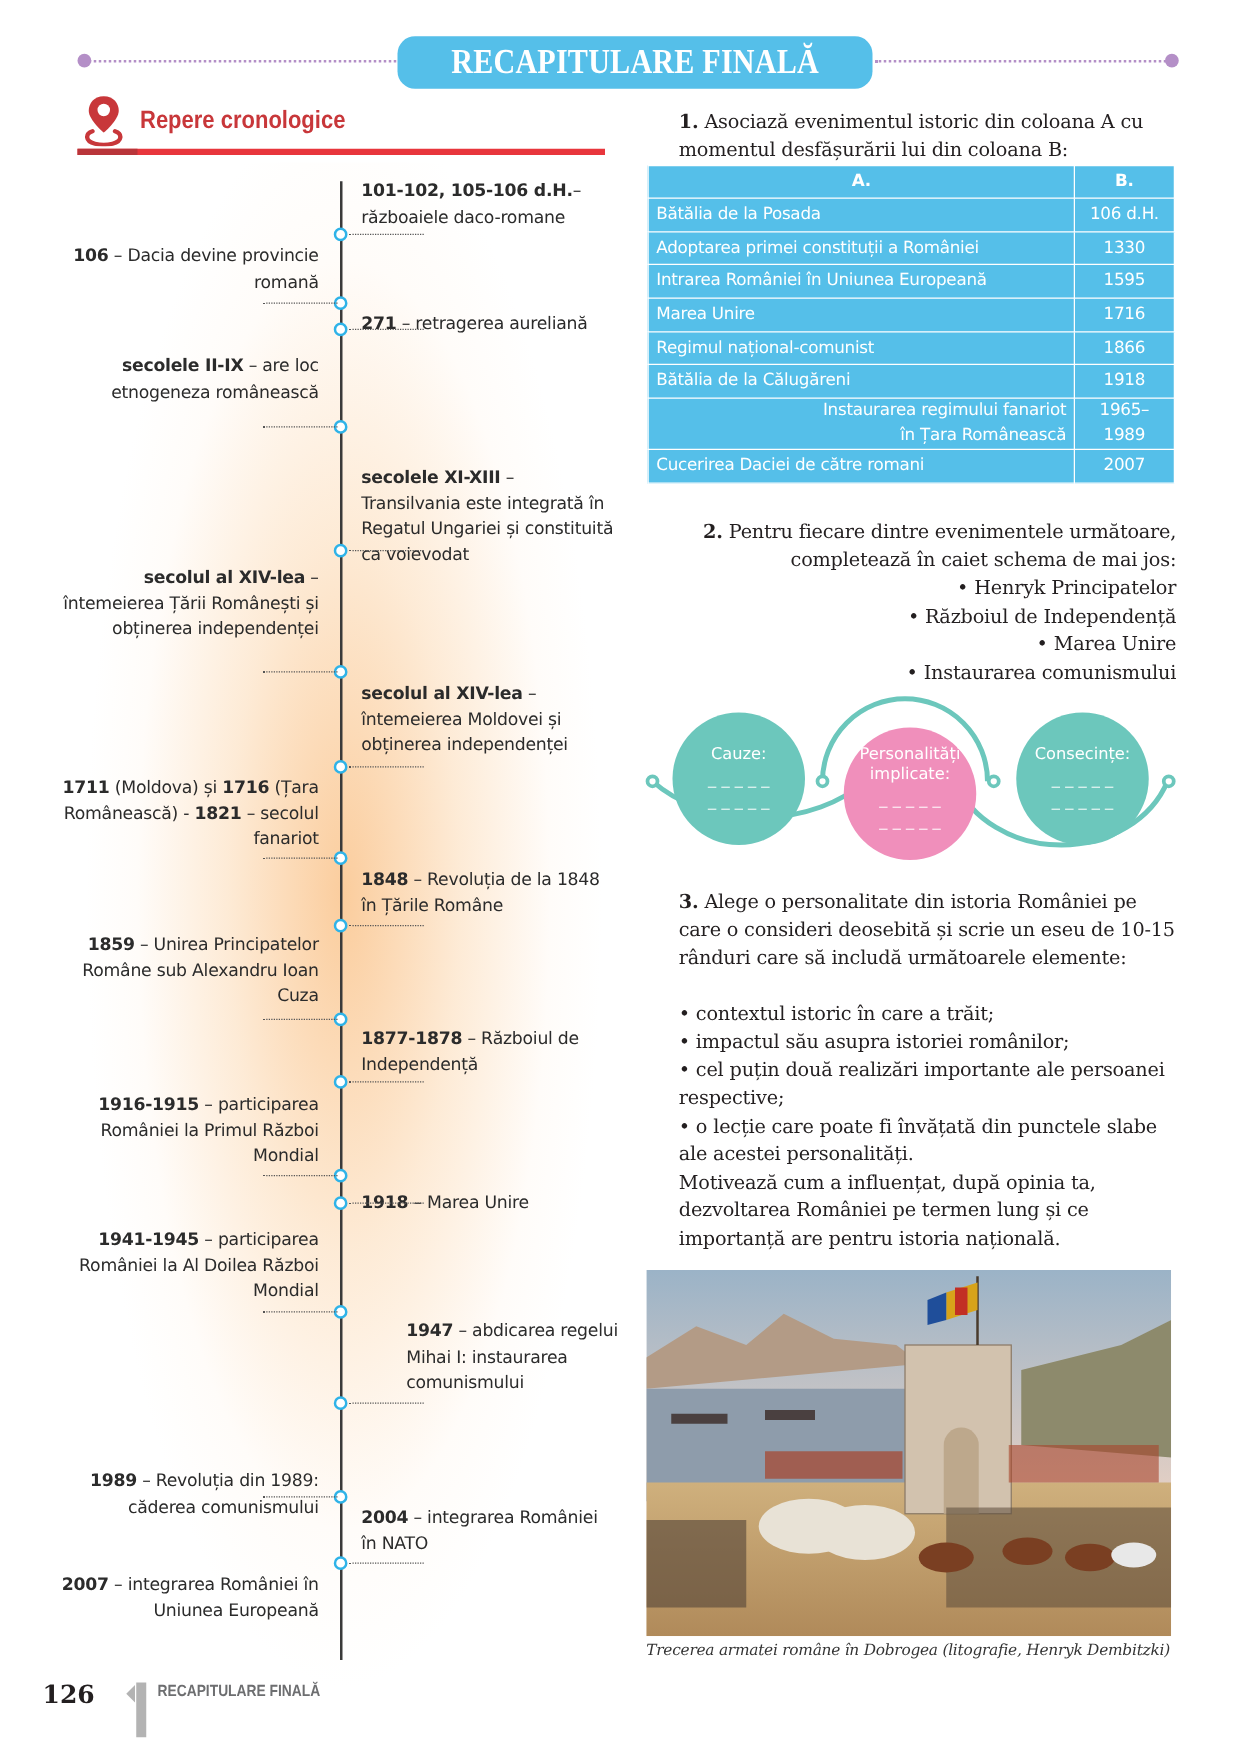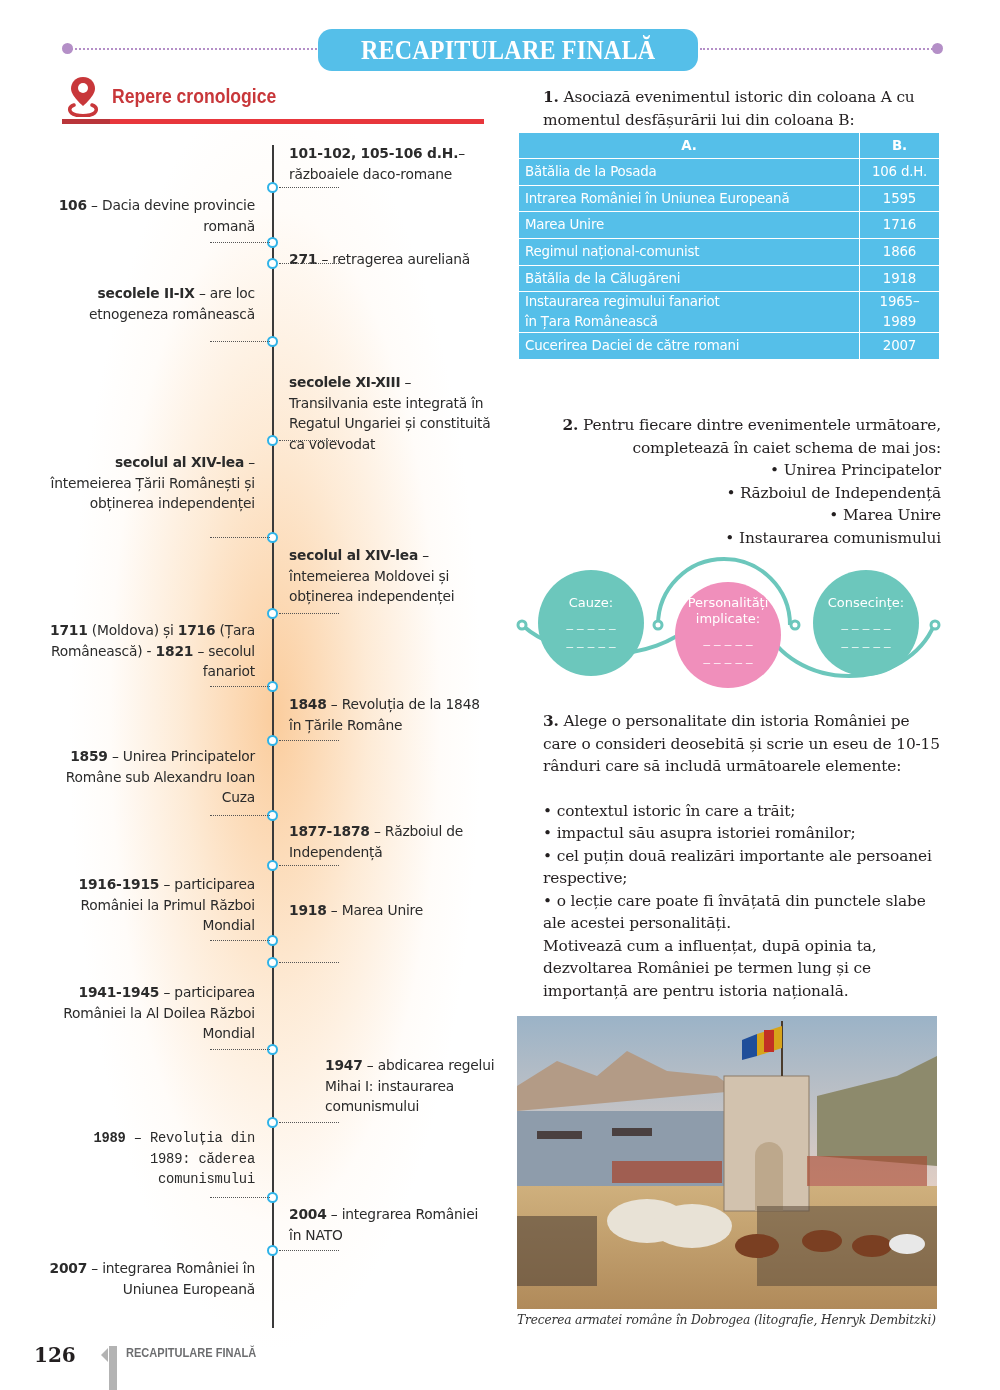--- a/index.html
+++ b/index.html
@@ -87,24 +87,24 @@
     <div class="tl-text right" style="top: 249px;"><b>271</b><span> – </span><span>retragerea aureliană</span></div>
     <div class="tl-text left" style="top: 283px;"><b>secolele II-IX</b><span> – </span><span>are loc etnogeneza românească</span></div>
     <div class="tl-text right" style="top: 355px; margin-top: 17px;"><b>secolele XI-XIII</b><span> – </span><span>Transilvania este integrată în Regatul Ungariei și constituită ca voievodat</span></div>
     <div class="tl-text left" style="top: 452px;"><b>secolul al XIV-lea</b><span> – </span><span>întemeierea Țării Românești și obținerea independenței</span></div>
     <div class="tl-text right" style="top: 545px;"><b>secolul al XIV-lea</b><span> – </span><span>întemeierea Moldovei și obținerea independenței</span></div>
     <div class="tl-text left" style="top: 620px;"><b>1711</b> (Moldova) și <b>1716</b> (Țara Românească) - <b>1821</b> – secolul fanariot</div>
     <div class="tl-text right" style="top: 694px;"><b>1848</b><span> – </span><span>Revoluția de la 1848 în Țările Române</span></div>
     <div class="tl-text left" style="top: 746px;"><b>1859</b><span> – </span><span>Unirea Principatelor Române sub Alexandru Ioan Cuza</span></div>
     <div class="tl-text right" style="top: 821px;"><b>1877-1878</b><span> – </span><span>Războiul de Independență</span></div>
     <div class="tl-text left" style="top: 874px;"><b>1916-1915</b><span> – </span><span>participarea României la Primul Război Mondial</span></div>
-    <div class="tl-text right" style="top: 900px;"><b>1918</b><span> – </span><span>Marea Unire</span></div>
+    <div class="tl-text right" style="top: 952px;"><b>1918</b><span> – </span><span>Marea Unire</span></div>
     <div class="tl-text left" style="top: 982px;"><b>1941-1945</b><span> – </span><span>participarea României la Al Doilea Război Mondial</span></div>
     <div class="tl-text right" style="top: 1055px; margin-left: 36px;"><b>1947</b><span> – </span><span>abdicarea regelui Mihai I: instaurarea comunismului</span></div>
-    <div class="tl-text left" style="top: 1129px; font-family: Liberation Mono, monospace;"><b>1989</b><span> – </span><span>Revoluția din 1989: căderea comunismului</span></div>
+    <div class="tl-text left" style="top: 1175px;"><b>1989</b><span> – </span><span>Revoluția din 1989: căderea comunismului</span></div>
     <div class="tl-text right" style="top: 1204px;"><b>2004</b><span> – </span><span>integrarea României în NATO</span></div>
     <div class="tl-text left" style="top: 1258px;"><b>2007</b><span> – </span><span>integrarea României în Uniunea Europeană</span></div>
     <div class="tl-node" style="left: 267px; top: 182px;"></div>
     <div class="tl-dots" style="top: 187px; left: 279px;"></div>
     <div class="tl-node" style="left: 267px; top: 237px;"></div>
     <div class="tl-dots" style="top: 242px; left: 210px;"></div>
     <div class="tl-node" style="left: 267px; top: 258px;"></div>
     <div class="tl-dots" style="top: 263px; left: 279px;"></div>
     <div class="tl-node" style="left: 267px; top: 336px;"></div>
     <div class="tl-dots" style="top: 341px; left: 210px;"></div>
@@ -145,52 +145,56 @@
       <th>A.</th>
       <th class="b">B.</th>
     </tr>
   </thead>
   <tbody id="match-body">
       <tr>
         <td style="white-space: pre-line;">Bătălia de la Posada</td>
         <td class="b" style="white-space: pre-line; margin-top: 12px;">106 d.H.</td>
       </tr>
       <tr>
+        <td style="white-space: pre-line;">Adoptarea primei constituții a României</td>
+        <td class="b" style="white-space: pre-line;">1330</td>
+      </tr>
+      <tr>
         <td style="white-space: pre-line;">Intrarea României în Uniunea Europeană</td>
         <td class="b" style="white-space: pre-line;">1595</td>
       </tr>
       <tr>
         <td style="white-space: pre-line;">Marea Unire</td>
         <td class="b" style="white-space: pre-line;">1716</td>
       </tr>
       <tr>
         <td style="white-space: pre-line;">Regimul național-comunist</td>
         <td class="b" style="white-space: pre-line;">1866</td>
       </tr>
       <tr>
         <td style="white-space: pre-line;">Bătălia de la Călugăreni</td>
         <td class="b" style="white-space: pre-line;">1918</td>
       </tr>
       <tr>
-        <td style="white-space: pre-line;">Instaurarea regimului fanariot
+        <td style="white-space: pre-line; text-align: right;">Instaurarea regimului fanariot
 în Țara Românească</td>
         <td class="b" style="white-space: pre-line;">1965–
 1989</td>
       </tr>
       <tr>
         <td style="white-space: pre-line;">Cucerirea Daciei de către romani</td>
         <td class="b" style="white-space: pre-line;">2007</td>
       </tr>
     </tbody>
 </table>
 
 <div class="q" style="top:414px;text-align:right;">
   <div class="indent"><span class="num">2.</span> <span>Pentru fiecare dintre evenimentele următoare, completează în caiet schema de mai jos:</span></div>
   <div id="q2-items">
-      <div class="bul" style="padding-left: 10px;"><span>• </span><span>Unirea Principatelor</span></div>
+      <div class="bul" style="padding-left: 10px;"><span>• </span><span>Henryk Principatelor</span></div>
       <div class="bul" style="padding-left: 10px;"><span>• </span><span>Războiul de Independență</span></div>
       <div class="bul" style="padding-left: 10px;"><span>• </span><span>Marea Unire</span></div>
       <div class="bul" style="padding-left: 10px;"><span>• </span><span>Instaurarea comunismului</span></div>
     </div>
 </div>
 
 <svg class="scheme" viewBox="0 0 440 150">
   <path d="M12 70 A 108 76 0 0 0 182 70" fill="none" stroke="#6cc7bc" stroke-width="4"></path>
   <path d="M148 70 A 66 66 0 0 1 280 70" fill="none" stroke="#6cc7bc" stroke-width="4"></path>
   <path d="M254 70 A 90 76 0 0 0 424 70" fill="none" stroke="#6cc7bc" stroke-width="4"></path>

